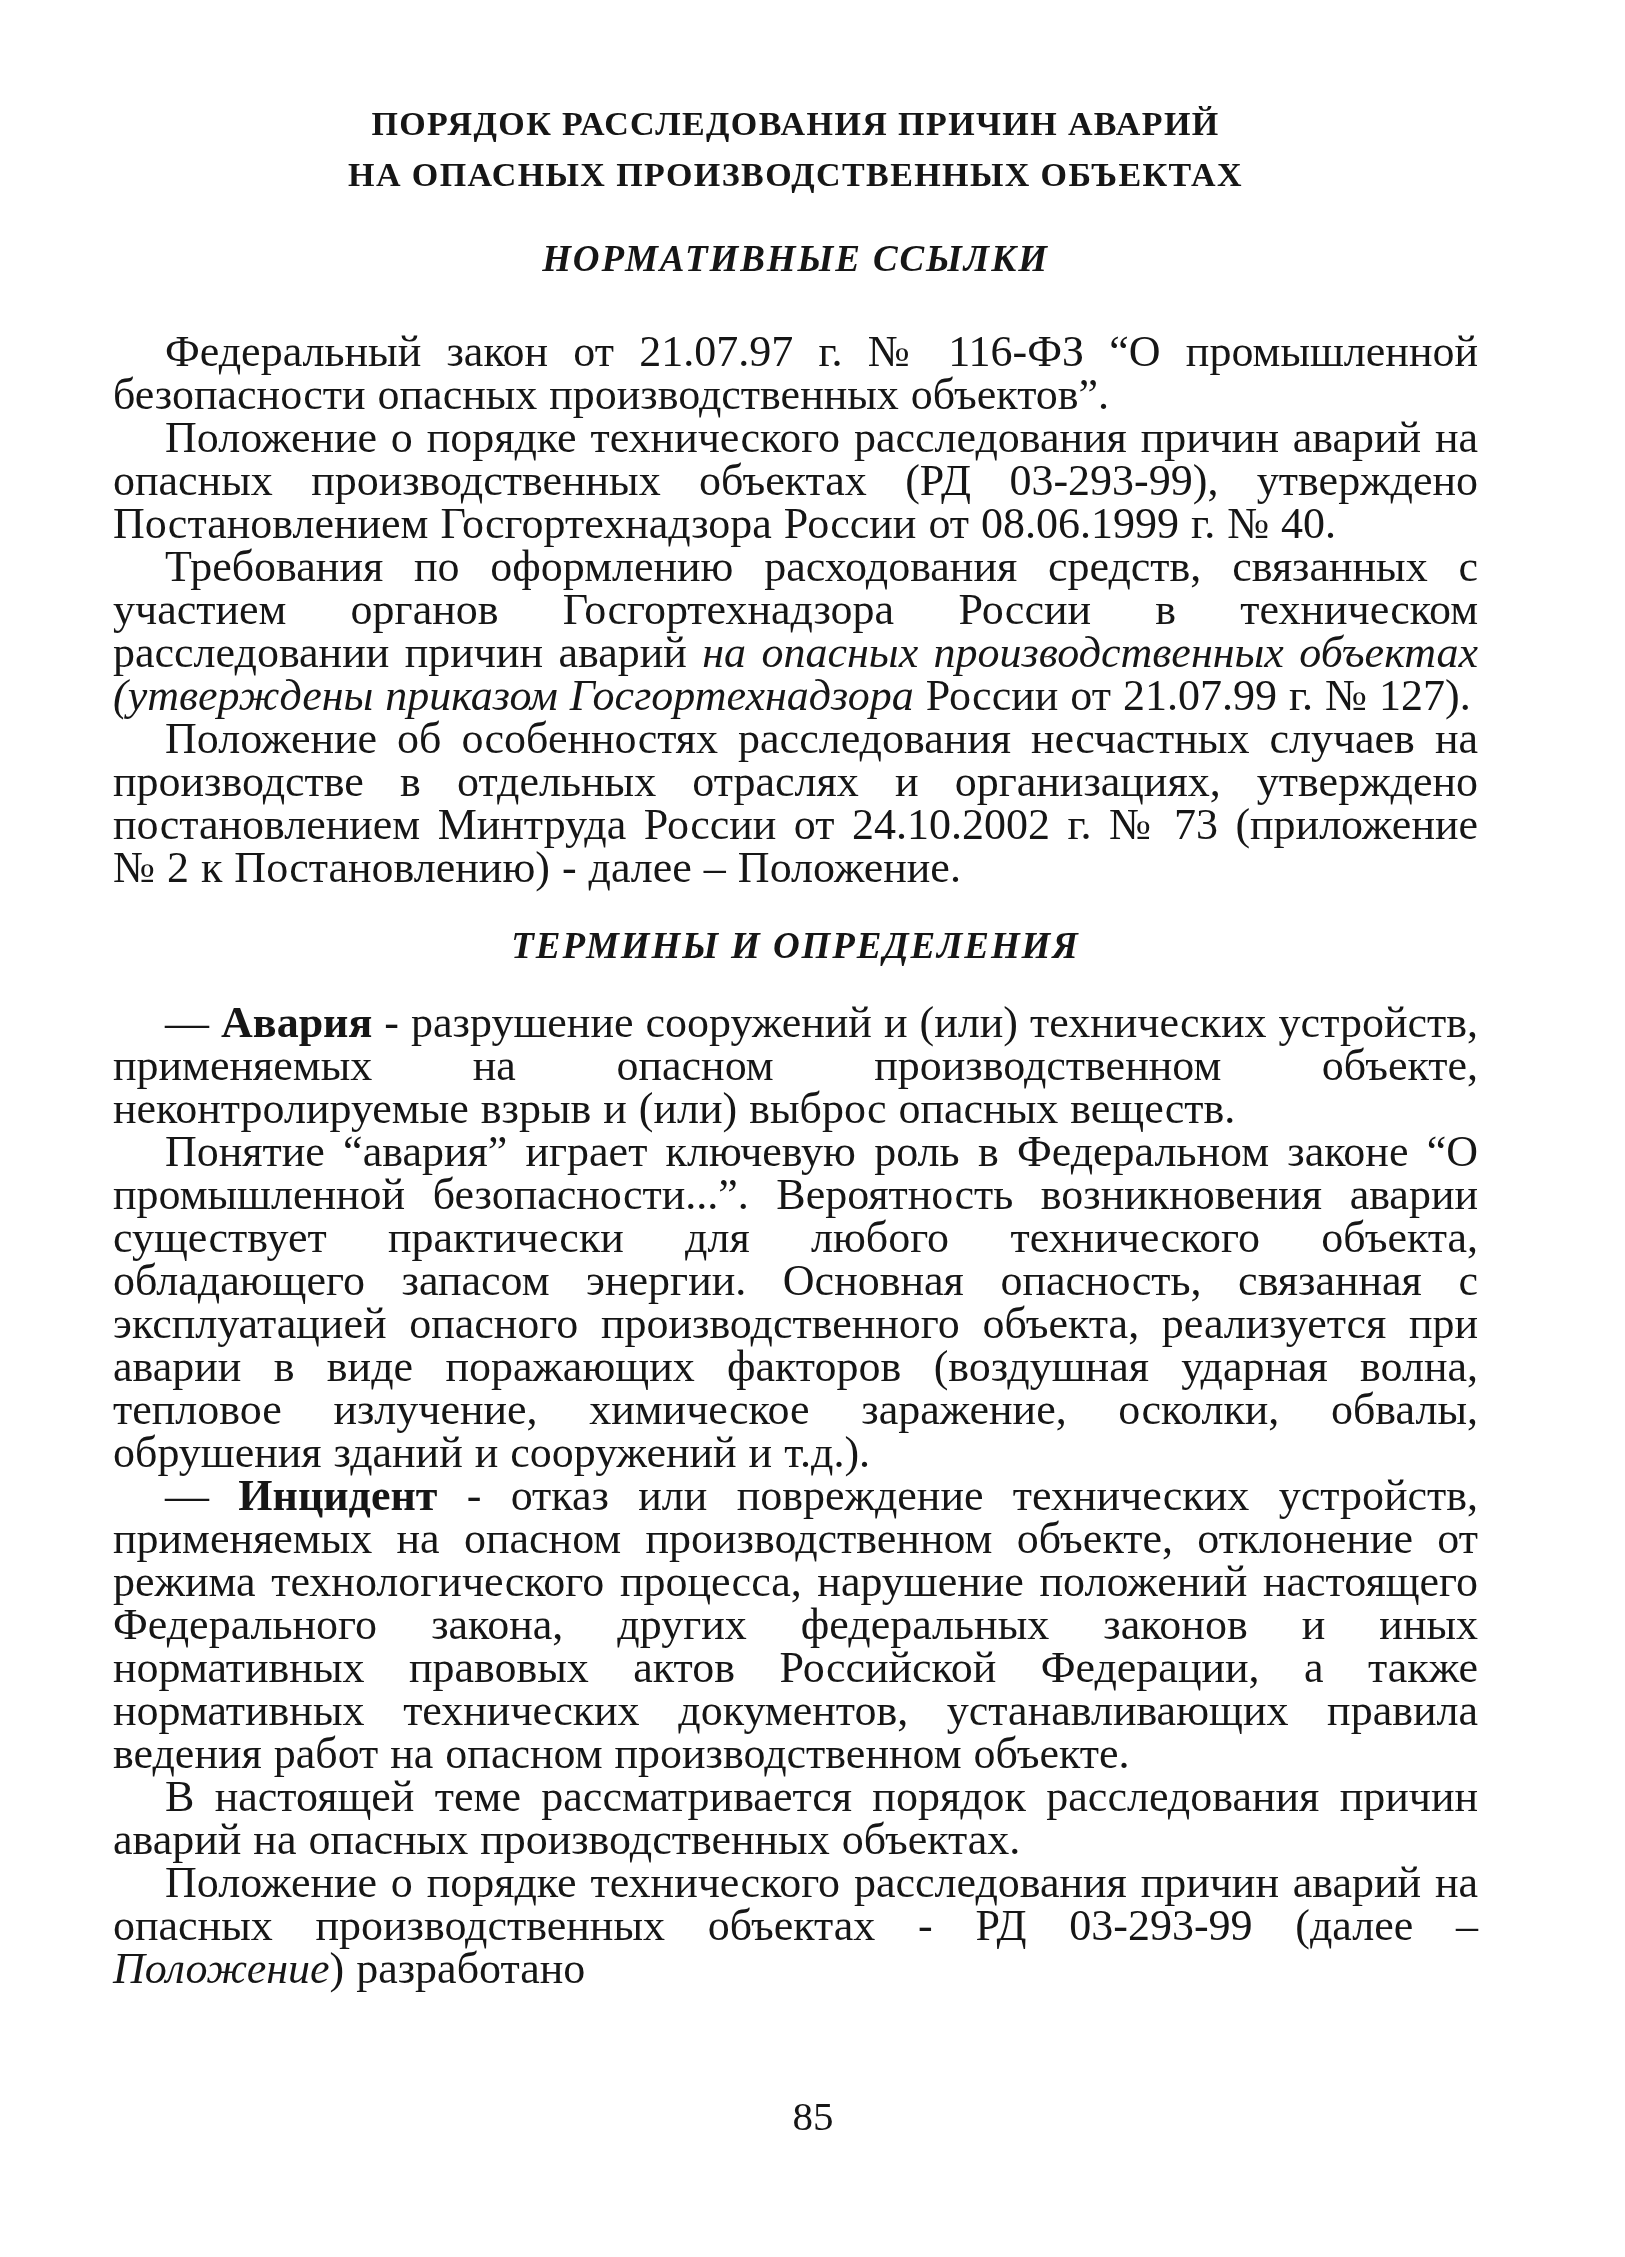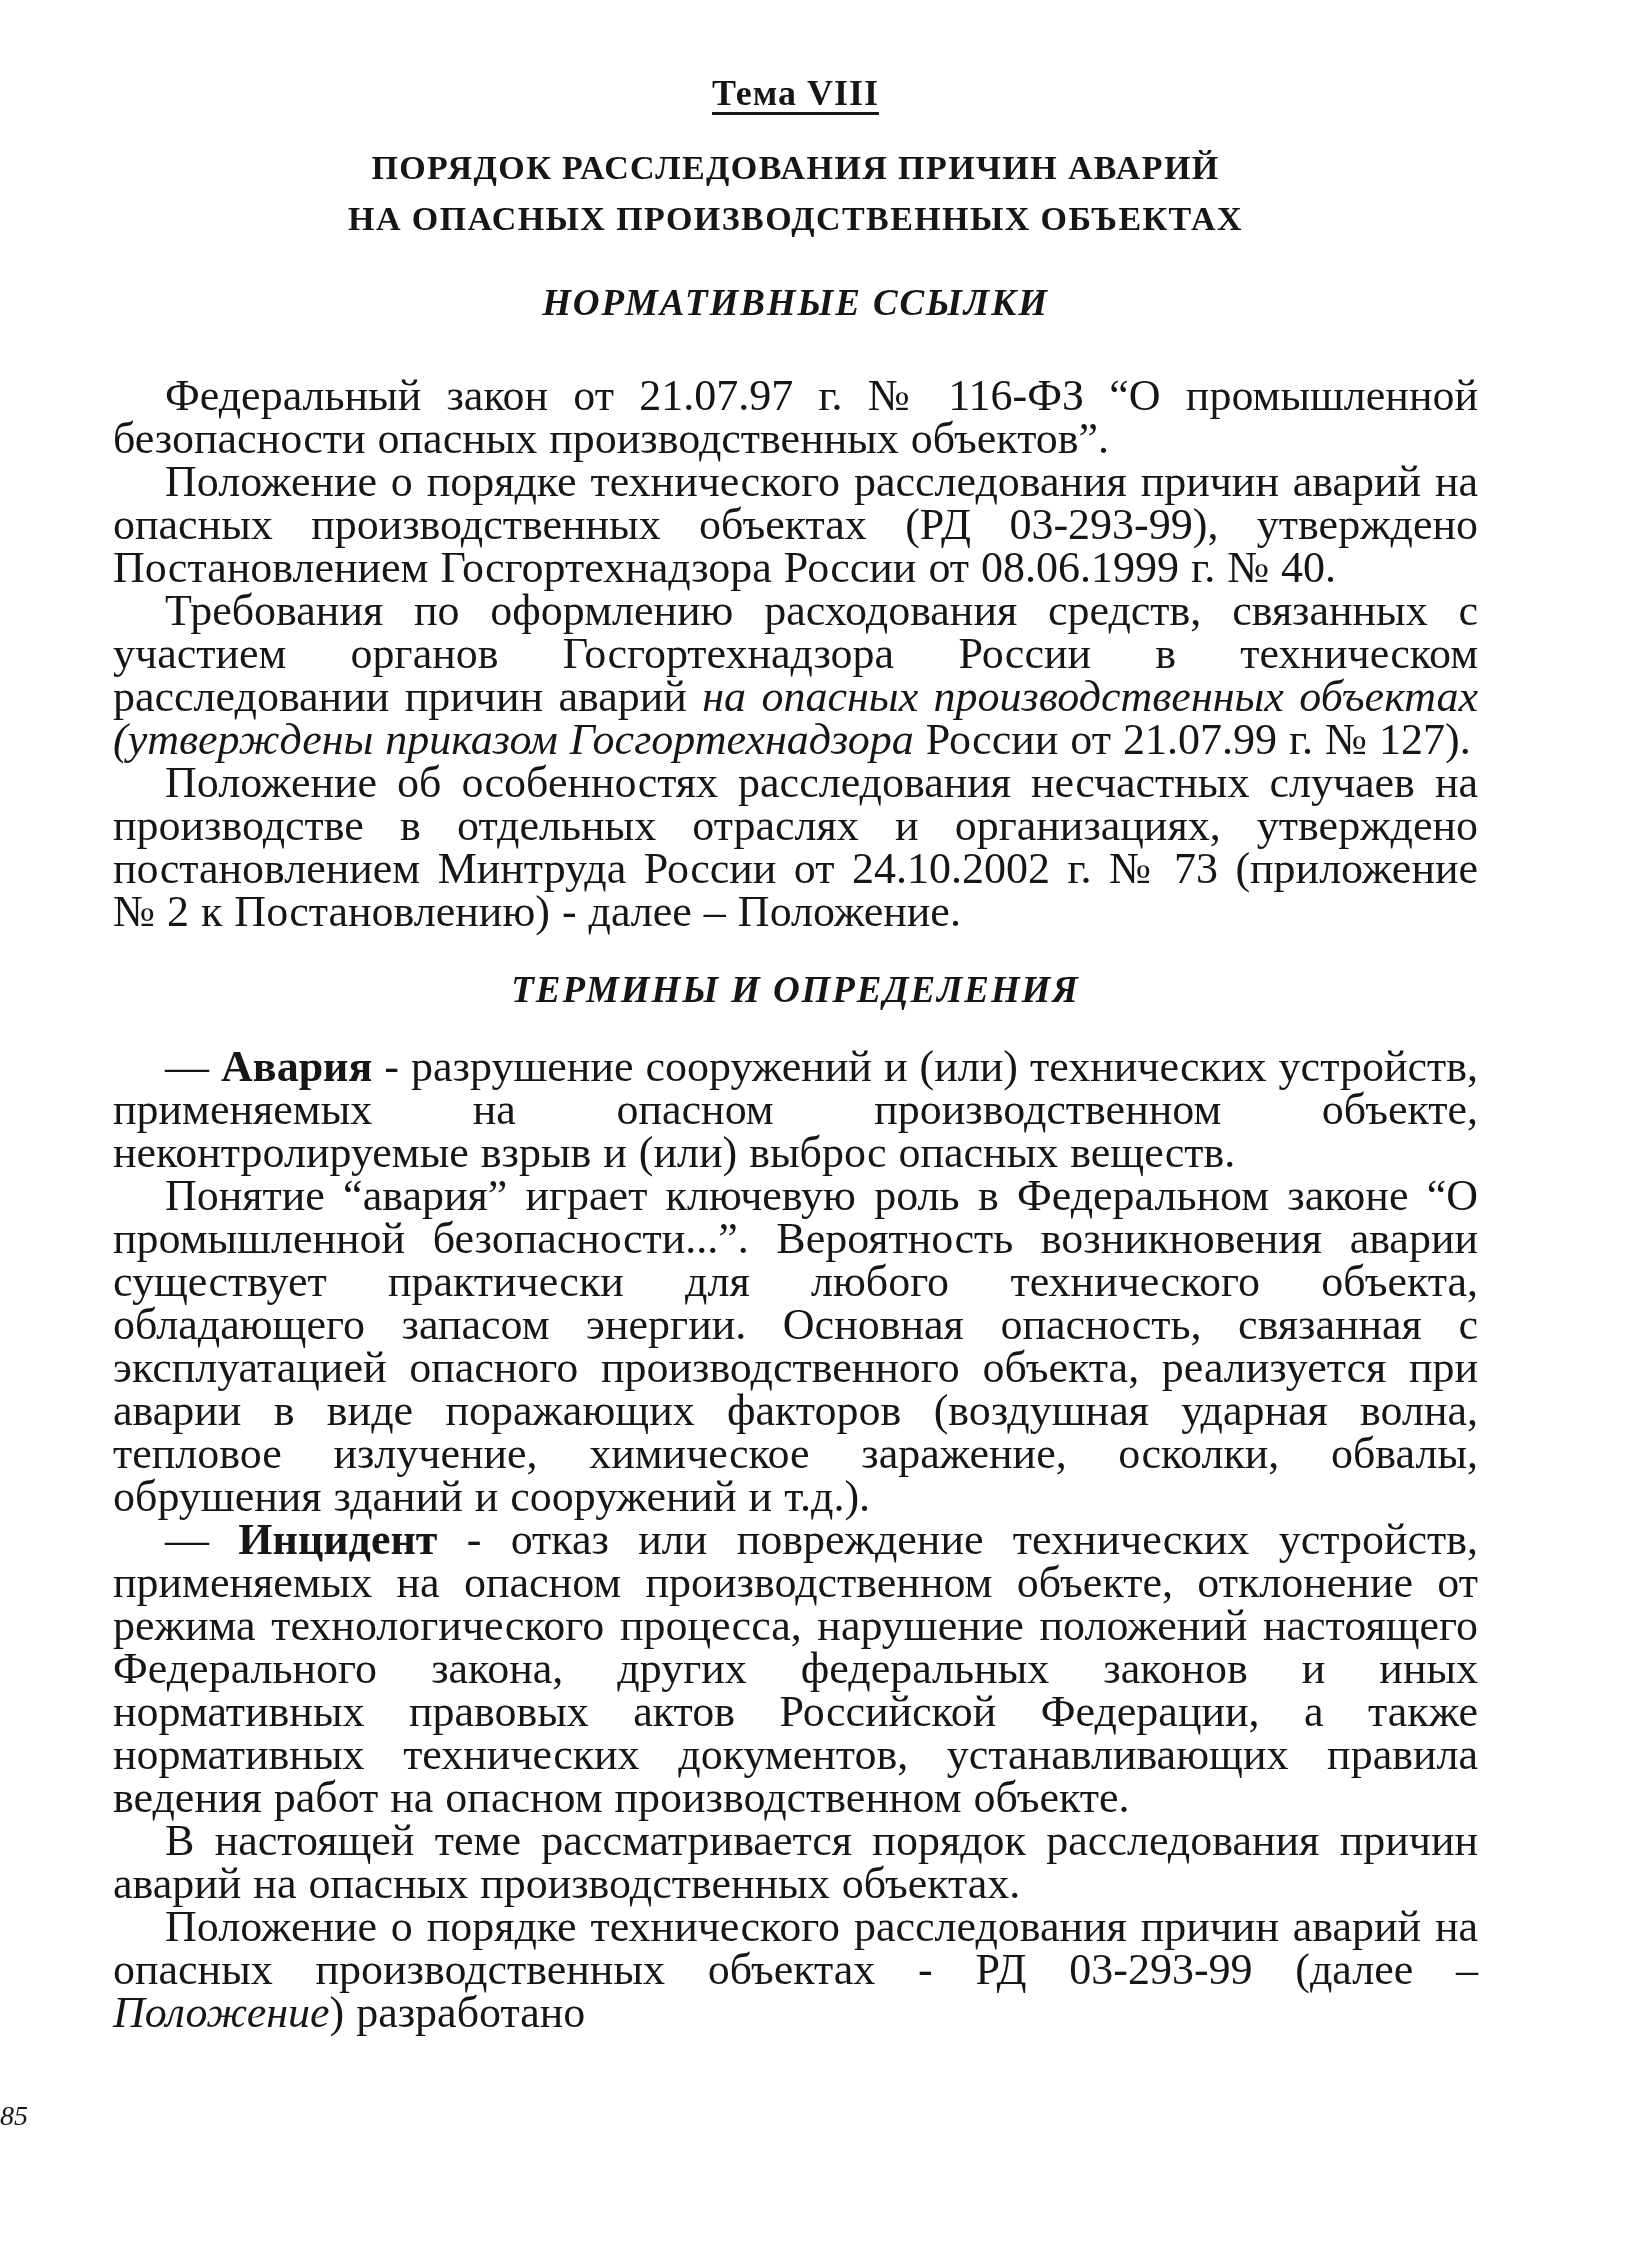--- a/index.html
+++ b/index.html
@@ -67,33 +67,32 @@
     margin: 0;
     word-spacing: 1px;
   }
   .seg-b { font-weight: bold; }
   .seg-i { font-style: italic; }
   .page-number {
     position: absolute;
     top: 2095px;
     left: 0;
     width: 100%;
-    font-size: 28px;
+    text-align: center;
+    font-size: 41px;
     line-height: 42px;
-    font-style: italic;
   }
 </style>
 </head>
 <body>
 
 <div class="page">
   <div class="content">
 
     <header>
-      <p class="theme-label"><span class="u">Тема VIII</span></p>
       <h1 class="doc-title">
         <span>ПОРЯДОК РАССЛЕДОВАНИЯ ПРИЧИН АВАРИЙ</span><br>
         <span>НА ОПАСНЫХ ПРОИЗВОДСТВЕННЫХ ОБЪЕКТАХ</span>
       </h1>
     </header>
 
     <section>
       <h2 class="section-heading heading-1">НОРМАТИВНЫЕ ССЫЛКИ</h2>
 
       <p class="body-para"><span>Федеральный закон от 21.07.97 г. № 116-ФЗ “О промышленной безопасности опасных производственных объектов”.</span></p>

